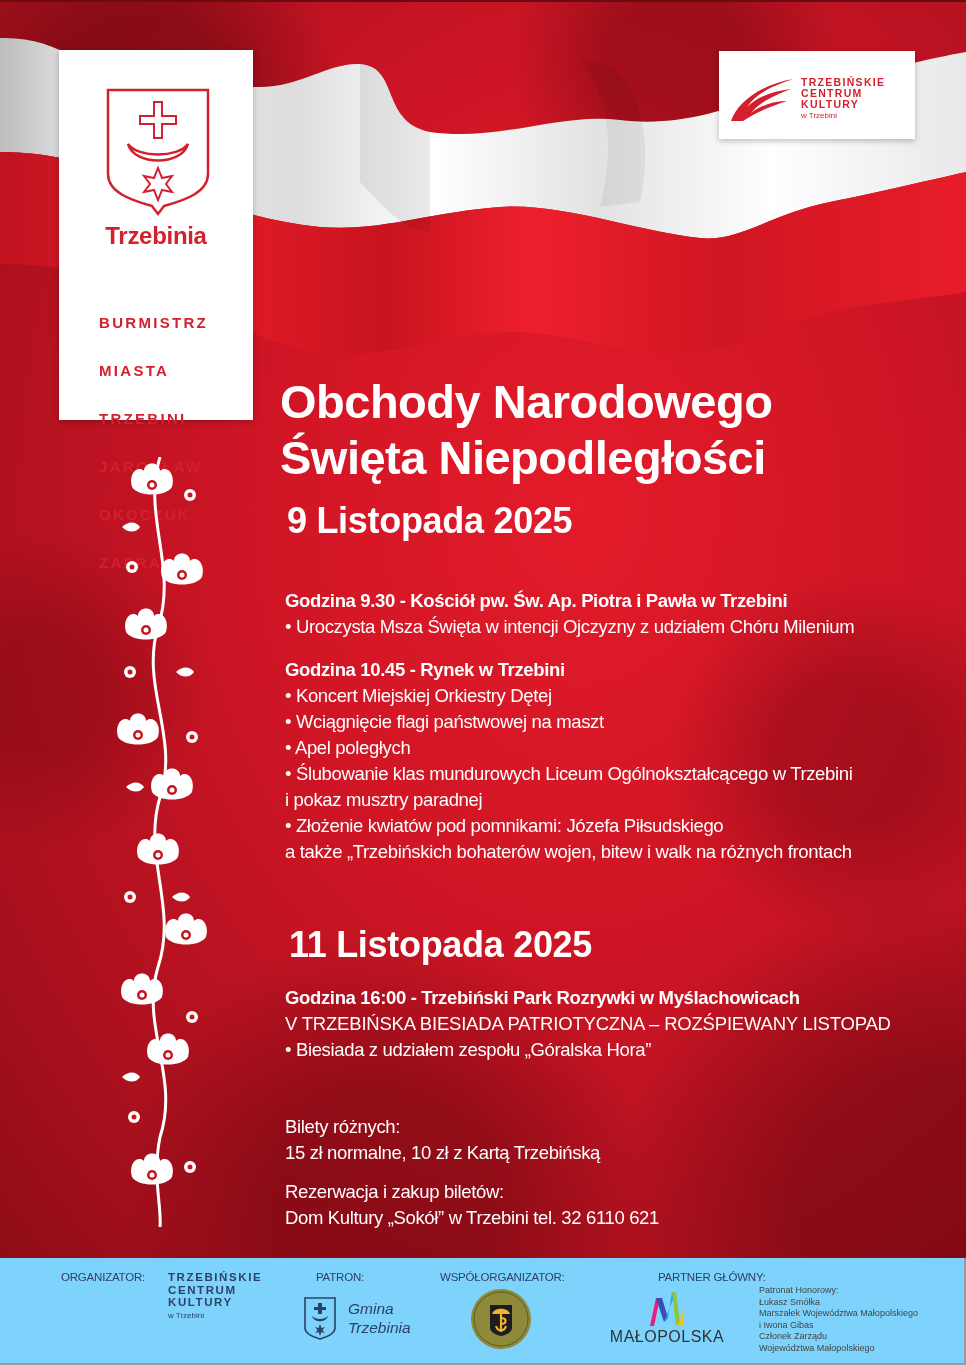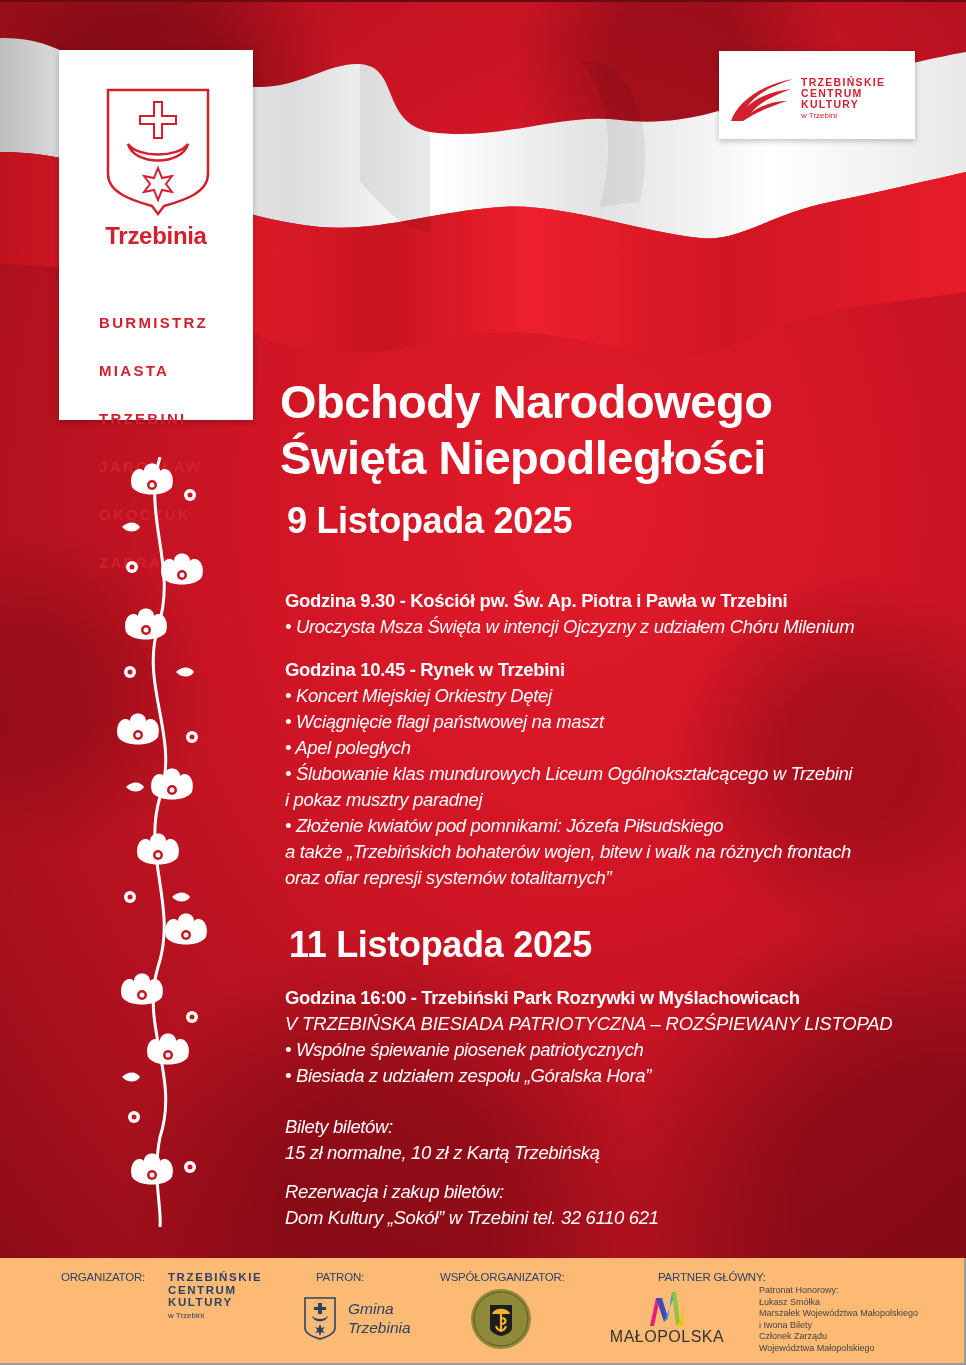--- a/index.html
+++ b/index.html
@@ -59,33 +59,33 @@
     position: absolute; left: 280px; top: 372px; color: #fff;
     font-size: 47px; font-weight: 700; line-height: 56px; letter-spacing: -0.5px;
     white-space: nowrap;
   }
   .date { position: absolute; color: #fff; font-size: 36px; font-weight: 700; letter-spacing: -0.3px; white-space: nowrap; }
   .date1 { left: 287px; top: 498px; text-align: center; }
   .date2 { left: 289px; top: 922px; }
 
   .block { position: absolute; color: #fff; font-size: 18.5px; line-height: 26px; white-space: nowrap; letter-spacing: -0.35px; }
   .block .h { font-weight: 700; }
-  .block .it { font-weight: 400; font-style: italic; }
+  .block .it { font-weight: 400; }
   .b1 { left: 285px; top: 586px; }
   .b2 { left: 285px; top: 655px; }
   .b3 { left: 285px; top: 983px; }
   .b3 .caps { font-size: 18.5px; letter-spacing: -0.2px; }
   .b4 { left: 285px; top: 1112px; }
   .b5 { left: 285px; top: 1177px; }
 
   
   .folk { position: absolute; left: 112px; top: 455px; width: 96px; height: 770px; }
 
   
-  .footer { position: absolute; left: 0; top: 1258px; width: 966px; height: 107px; background: #fdba74; border-bottom: 2px solid #9a9a9a; border-right: 2px solid #9a9a9a; }
+  .footer { position: absolute; left: 0; top: 1258px; width: 966px; height: 107px; background: #7dd3fc; border-bottom: 2px solid #9a9a9a; border-right: 2px solid #9a9a9a; }
   .lbl { position: absolute; color: #2e4167; font-size: 11.5px; top: 13px; white-space: nowrap; letter-spacing: -0.2px; }
   .org-lbl { left: 61px; }
   .pat-lbl { left: 316px; }
   .wsp-lbl { left: 440px; }
   .par-lbl { left: 627px; margin-left: 31px; }
   .tck-foot { position: absolute; left: 168px; top: 13px; color: #2e4167; }
   .tck-foot .l { font-size: 11.5px; font-weight: 700; letter-spacing: 1.6px; line-height: 12.5px; white-space: nowrap; }
   .tck-foot .s { font-size: 8px; line-height: 13px; }
   .gmina { position: absolute; left: 303px; top: 38px; width: 130px; height: 50px; }
   .gmina svg { position: absolute; left: 0; top: 0; }
@@ -215,34 +215,32 @@
 
   <div class="block b2">
     <div class="h">Godzina 10.45 - Rynek w Trzebini</div>
     <div class="it">• Koncert Miejskiej Orkiestry Dętej</div>
     <div class="it">• Wciągnięcie flagi państwowej na maszt</div>
     <div class="it">• Apel poległych</div>
     <div class="it">• Ślubowanie klas mundurowych Liceum Ogólnokształcącego w Trzebini</div>
     <div class="it">i pokaz musztry paradnej</div>
     <div class="it">• Złożenie kwiatów pod pomnikami: Józefa Piłsudskiego</div>
     <div class="it">a także „Trzebińskich bohaterów wojen, bitew i walk na różnych frontach</div>
-    <div class="it">oraz ofiar represji systemów totalitarnych”</div>
   </div>
 
   <div class="date date2">11 Listopada 2025</div>
 
   <div class="block b3">
     <div class="h">Godzina 16:00 - Trzebiński Park Rozrywki w Myślachowicach</div>
     <div class="it caps">V TRZEBIŃSKA BIESIADA PATRIOTYCZNA – ROZŚPIEWANY LISTOPAD</div>
-    <div class="it">• Wspólne śpiewanie piosenek patriotycznych</div>
     <div class="it">• Biesiada z udziałem zespołu „Góralska Hora”</div>
   </div>
 
   <div class="block b4">
-    <div class="it">Bilety biletów:</div>
+    <div class="it">Bilety różnych:</div>
     <div class="it">15 zł normalne, 10 zł z Kartą Trzebińską</div>
   </div>
 
   <div class="block b5">
     <div class="it">Rezerwacja i zakup biletów:</div>
     <div class="it">Dom Kultury „Sokół” w Trzebini tel. 32 6110 621</div>
   </div>
 </div>
 
 <div class="footer">
@@ -268,21 +266,21 @@
     </div>
   </div>
 
   <div class="lbl wsp-lbl">WSPÓŁORGANIZATOR:</div>
   <div class="lbl par-lbl">PARTNER GŁÓWNY:</div>
 
   <div class="honor">
     <div>Patronat Honorowy:</div>
     <div>Łukasz Smółka</div>
     <div>Marszałek Województwa Małopolskiego</div>
-    <div>i Iwona Bilety</div>
+    <div>i Iwona Gibas</div>
     <div>Członek Zarządu</div>
     <div>Województwa Małopolskiego</div>
   </div>
 </div>
 
 <svg class="seal" viewBox="0 0 62 62">
   <circle cx="31" cy="31" r="30" fill="#8f8a3a"></circle>
   <circle cx="31" cy="31" r="27" fill="none" stroke="#5c5a22" stroke-width="1"></circle>
   <path d="M20,17 L42,17 L42,40 C42,44 36,47 31,48 C26,47 20,44 20,40 Z" fill="#1d1d1d"></path>
   <path d="M22,26 C24,19 38,19 40,26 Z" fill="#f2b22c"></path>

